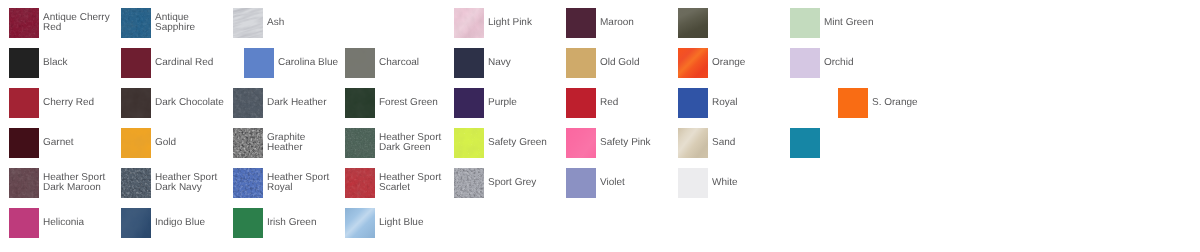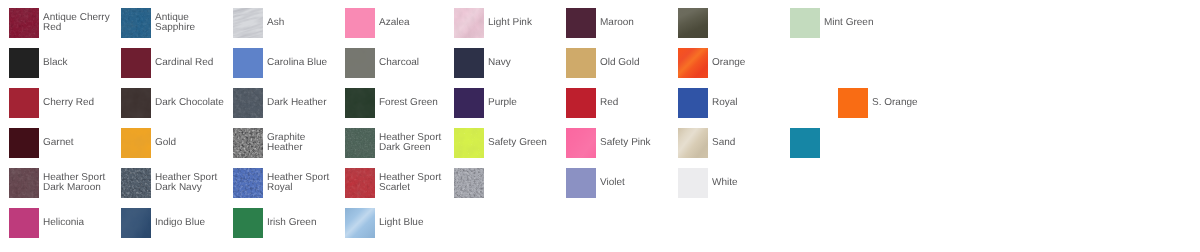--- a/index.html
+++ b/index.html
@@ -84,28 +84,20 @@
           </filter>
           <g transform="rotate(-15 15 15)">
             <rect x="-12" y="-12" width="56" height="56" filter="url(#t02)"></rect>
           </g>
         </svg>
       </div>
  <div class="lab">
         <span>Ash</span>
       </div>
 </div>
-<div class="cell" style="left:345px;top:8px">
- <div class="sw">
-        <div class="base" style="background:#f98ab4"></div>
-      </div>
- <div class="lab">
-        <span>Azalea</span>
-      </div>
-</div>
 <div class="cell" style="left:454px;top:8px">
  <div class="sw">
         <div class="base" style="background:#f2c8d9"></div>
         <div class="sheen" style="background:linear-gradient(132deg, rgba(255,255,255,0.16) 0%, rgba(255,255,255,0.05) 24%, rgba(255,255,255,0.26) 44%, rgba(0,0,0,0.035) 66%, rgba(255,255,255,0.14) 100%)"></div>
         <svg viewBox="0 0 30 30" preserveAspectRatio="none">
           <filter id="c04" x="0" y="0" width="100%" height="100%" color-interpolation-filters="sRGB">
             <feTurbulence type="fractalNoise" baseFrequency="0.2 0.12" numOctaves="4" seed="61" result="n"></feTurbulence>
             <feColorMatrix in="n" type="matrix" values="0 0 0 0 0.5 0 0 0 0 0.5 0 0 0 0 0.5 0 0 0 0.16 0"></feColorMatrix>
           </filter>
           <g transform="rotate(-20 15 15)">
@@ -148,21 +140,21 @@
       </div>
 </div>
 <div class="cell" style="left:121px;top:48px">
  <div class="sw">
         <div class="base" style="background:#6e1e30"></div>
       </div>
  <div class="lab">
         <span>Cardinal Red</span>
       </div>
 </div>
-<div class="cell" style="left:233px;top:48px">
+<div class="cell" style="left:244px;top:48px">
  <div class="sw">
         <div class="base" style="background:#5e82c9"></div>
       </div>
  <div class="lab">
         <span>Carolina Blue</span>
       </div>
 </div>
 <div class="cell" style="left:345px;top:48px">
  <div class="sw">
         <div class="base" style="background:#75766e"></div>
@@ -196,20 +188,28 @@
 </div>
 <div class="cell" style="left:678px;top:48px">
  <div class="sw">
         <div class="base" style="background:#f04a22"></div>
         <div class="sheen" style="background:linear-gradient(135deg, rgba(255,90,20,0.55) 0%, rgba(255,255,255,0.03) 26%, rgba(255,150,40,0.50) 44%, rgba(255,120,30,0.28) 56%, rgba(230,40,25,0.30) 78%, rgba(240,70,25,0.45) 100%)"></div>
       </div>
  <div class="lab">
         <span>Orange</span>
       </div>
 </div>
+<div class="cell" style="left:790px;top:48px">
+ <div class="sw">
+        <div class="base" style="background:#d5c7e3"></div>
+      </div>
+ <div class="lab">
+        <span>Orchid</span>
+      </div>
+</div>
 <div class="cell" style="left:9px;top:88px">
  <div class="sw">
         <div class="base" style="background:#a32334"></div>
       </div>
  <div class="lab">
         <span>Cherry Red</span>
       </div>
 </div>
 <div class="cell" style="left:121px;top:88px">
  <div class="sw">
@@ -508,20 +508,23 @@
             <feColorMatrix in="n" type="matrix" values="0 0 0 0 0.05 0 0 0 0 0.05 0 0 0 0 0.07 0 0 0 0.78 -0.351"></feColorMatrix>
           </filter>
           <filter id="u44" x="0" y="0" width="100%" height="100%" color-interpolation-filters="sRGB">
             <feTurbulence type="fractalNoise" baseFrequency="0.45" numOctaves="4" seed="157" result="m"></feTurbulence>
             <feColorMatrix in="m" type="matrix" values="0 0 0 0 1 0 0 0 0 1 0 0 0 0 1 0 0 0 0.72 -0.346"></feColorMatrix>
           </filter>
           <rect width="30" height="30" filter="url(#t44)"></rect>
           <rect width="30" height="30" filter="url(#u44)"></rect>
         </svg>
       </div>
+ <div class="lab">
+        <span>Sport Grey</span>
+      </div>
 </div>
 <div class="cell" style="left:566px;top:168px">
  <div class="sw">
         <div class="base" style="background:#8b91c3"></div>
       </div>
  <div class="lab">
         <span>Violet</span>
       </div>
 </div>
 <div class="cell" style="left:678px;top:168px">

